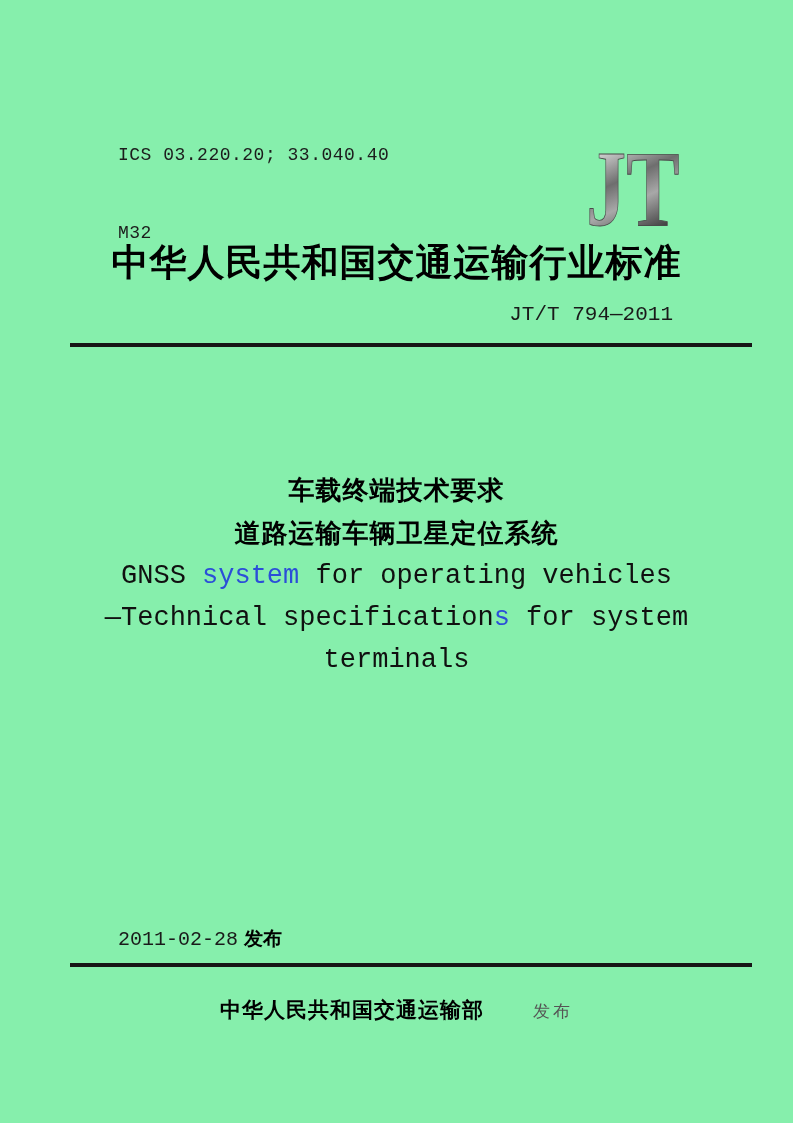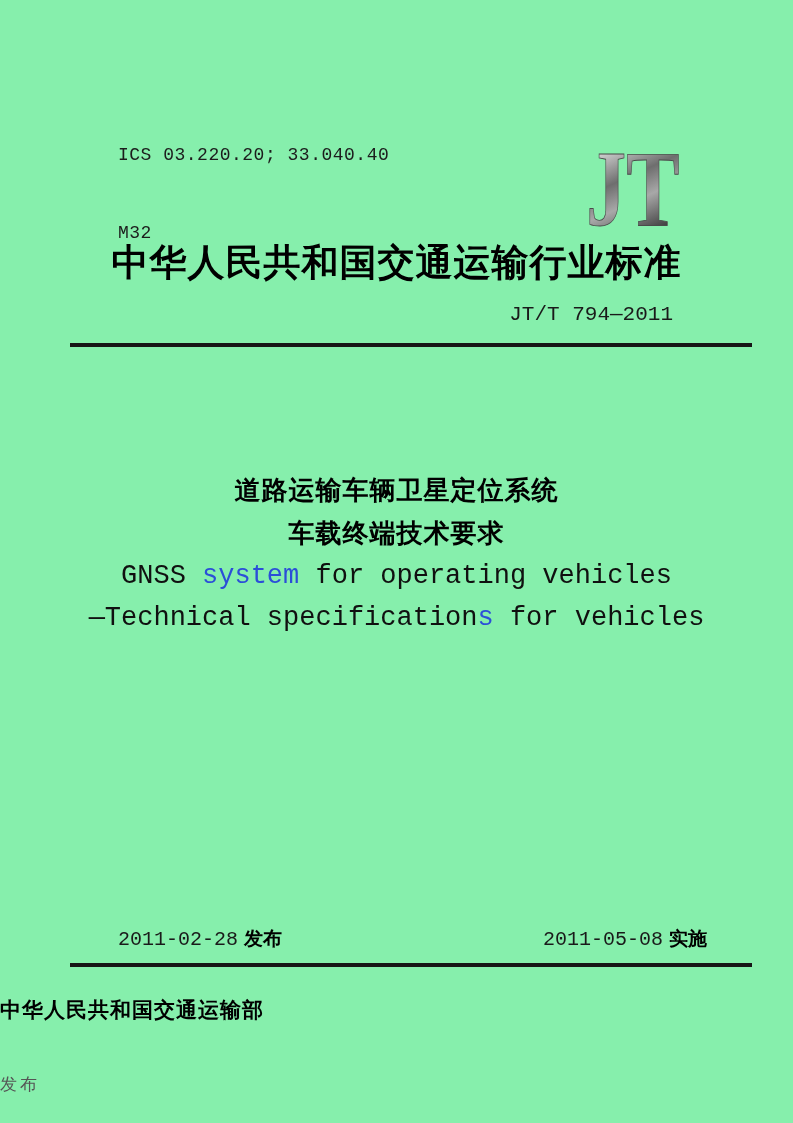--- a/index.html
+++ b/index.html
@@ -126,21 +126,20 @@
   
   .footer-row {
     position: absolute;
     top: 996px;
     left: 0;
     right: 0;
     display: flex;
     justify-content: center;
     align-items: baseline;
     gap: 49px;
-    flex-direction: column;
   }
   .publisher {
     font-family: "DejaVu Serif", serif;
     font-size: 21px;
     font-weight: bold;
     color: #000;
     letter-spacing: 1px;
   }
   .publish-label {
     font-family: "DejaVu Serif", serif;
@@ -174,33 +173,31 @@
     </svg>
   </div>
 
   <div class="std-category">中华人民共和国交通运输行业标准</div>
 
   <div class="std-number">JT/T 794—2011</div>
 
   <div class="rule rule-top"></div>
 
   <div class="doc-title">
+    <div class="zh-line">车载终端技术要求</div>
     <div class="zh-line">道路运输车辆卫星定位系统</div>
-    <div class="zh-line">车载终端技术要求</div>
     <div class="en-line"><span>GNSS </span><span class="en-blue">system</span><span> for operating vehicles</span></div>
-    <div class="en-line"><span>—Technical specification</span><span class="en-blue">s</span><span> for vehicles</span></div>
+    <div class="en-line"><span>—Technical specification</span><span class="en-blue">s</span><span> for system</span></div>
+    <div class="en-line">terminals</div>
   </div>
 
   <div class="dates-row">
     <div class="date-item">
       <span class="date-value">2011-02-28</span><span class="date-label">发布</span>
     </div>
-    <div class="date-item">
-      <span class="date-value">2011-05-08</span><span class="date-label">实施</span>
-    </div>
   </div>
 
   <div class="rule rule-bottom"></div>
 
   <div class="footer-row">
     <span class="publisher">中华人民共和国交通运输部</span>
     <span class="publish-label">发布</span>
   </div>
 
 </div>

